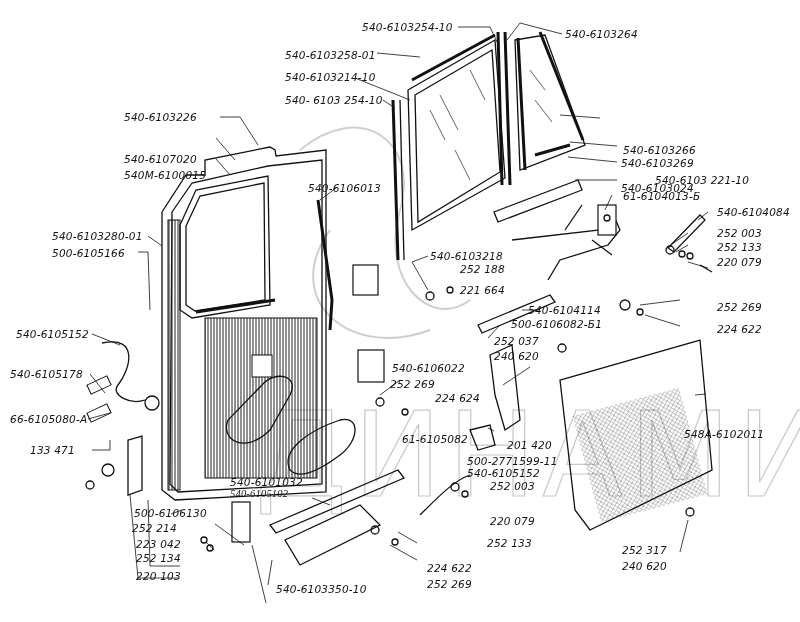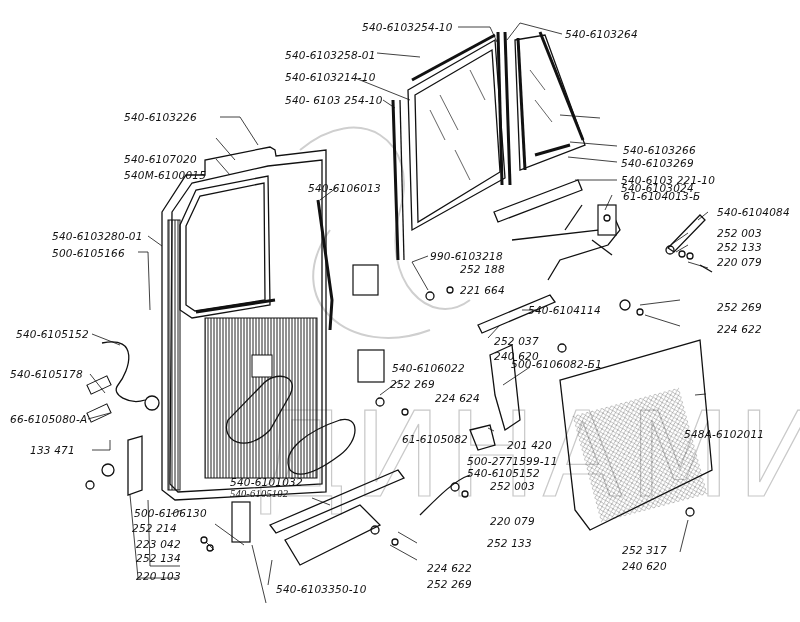--- a/index.html
+++ b/index.html
@@ -195,36 +195,36 @@
   <span class="lbl" style="left:565px;top:28px;">540-6103264</span>
   <span class="lbl" style="left:285px;top:49px;">540-6103258-01</span>
   <span class="lbl" style="left:285px;top:71px;">540-6103214-10</span>
   <span class="lbl" style="left:285px;top:94px;">540- 6103 254-10</span>
   <span class="lbl" style="left:124px;top:111px;">540-6103226</span>
   <span class="lbl" style="left:124px;top:128px;margin-top:41px;">540M-6100015</span>
   <span class="lbl" style="left:124px;top:153px;">540-6107020</span>
   <span class="lbl" style="left:623px;top:112px;margin-top:32px;">540-6103266</span>
   <span class="lbl" style="left:621px;top:140px;margin-top:42px;">540-6103024</span>
   <span class="lbl" style="left:621px;top:157px;">540-6103269</span>
-  <span class="lbl" style="left:621px;top:174px;">540-6103 221-10</span>
+  <span class="lbl" style="left:655px;top:174px;">540-6103 221-10</span>
   <span class="lbl" style="left:623px;top:190px;">61-6104013-Б</span>
   <span class="lbl" style="left:308px;top:182px;">540-6106013</span>
   <span class="lbl" style="left:717px;top:206px;">540-6104084</span>
   <span class="lbl" style="left:717px;top:227px;">252 003</span>
   <span class="lbl" style="left:717px;top:241px;">252 133</span>
   <span class="lbl" style="left:717px;top:256px;">220 079</span>
   <span class="lbl" style="left:52px;top:230px;text-align:right;">540-6103280-01</span>
   <span class="lbl" style="left:52px;top:247px;">500-6105166</span>
-  <span class="lbl" style="left:430px;top:250px;">990-6103218</span>
+  <span class="lbl" style="left:430px;top:250px;">540-6103218</span>
   <span class="lbl" style="left:460px;top:263px;">252 188</span>
   <span class="lbl" style="left:460px;top:284px;">221 664</span>
   <span class="lbl" style="left:717px;top:301px;">252 269</span>
   <span class="lbl" style="left:717px;top:323px;">224 622</span>
   <span class="lbl" style="left:528px;top:304px;">540-6104114</span>
-  <span class="lbl" style="left:511px;top:318px;margin-top:40px;">500-6106082-Б1</span>
+  <span class="lbl" style="left:511px;top:318px;">500-6106082-Б1</span>
   <span class="lbl" style="left:494px;top:335px;">252 037</span>
   <span class="lbl" style="left:494px;top:350px;">240 620</span>
   <span class="lbl" style="left:16px;top:328px;">540-6105152</span>
   <span class="lbl" style="left:392px;top:362px;">540-6106022</span>
   <span class="lbl" style="left:10px;top:368px;">540-6105178</span>
   <span class="lbl" style="left:390px;top:378px;">252 269</span>
   <span class="lbl" style="left:415px;top:392px;margin-left:20px;">224 624</span>
   <span class="lbl" style="left:684px;top:392px;margin-top:36px;">548А-6102011</span>
   <span class="lbl" style="left:10px;top:413px;">66-6105080-А</span>
   <span class="lbl" style="left:402px;top:433px;">61-6105082</span>

